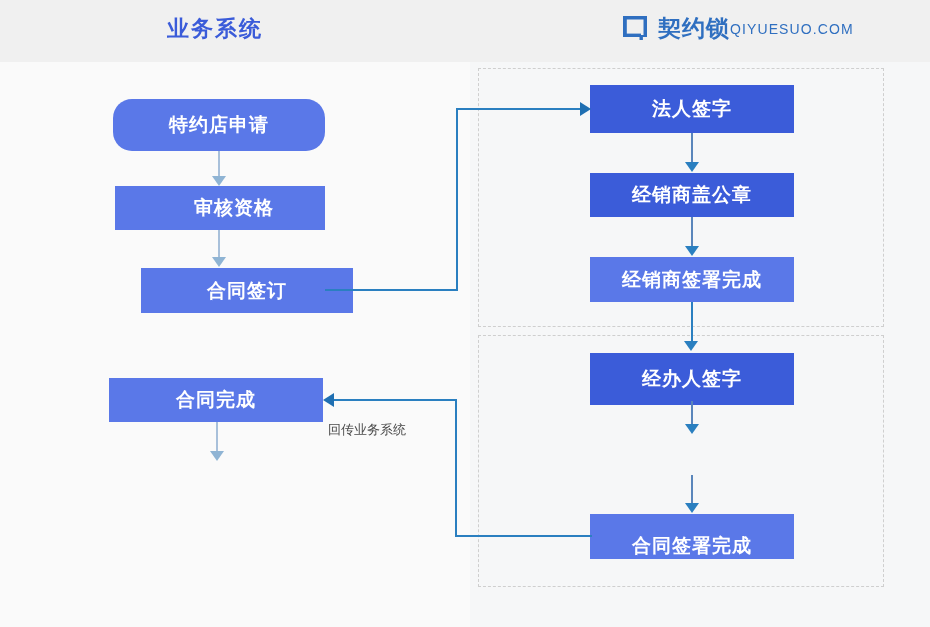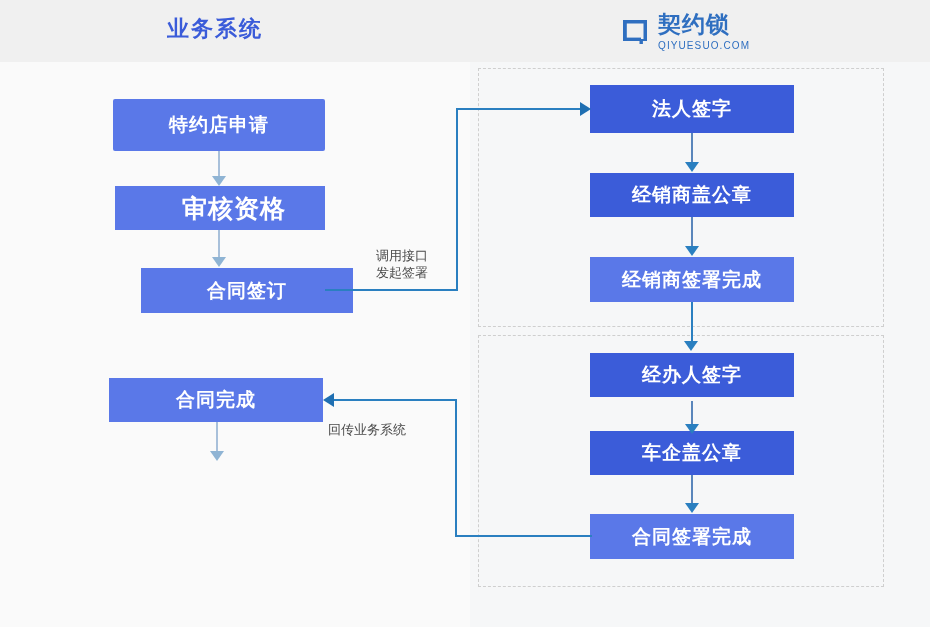--- a/index.html
+++ b/index.html
@@ -19,40 +19,40 @@
 
   
   .hdr-title{
     position:absolute;left:140px;top:14px;width:150px;
     text-align:center;
     font-size:22px;font-weight:bold;color:#3a5bd9;
     letter-spacing:2px;
   }
   .logo{position:absolute;left:620px;top:13px;display:flex;align-items:center;}
   .logo-mark{width:30px;height:30px;position:relative;margin-right:8px;}
-  .logo-text{display:flex;flex-direction:column;justify-content:center;}
+  .logo-text{display:flex;flex-direction:row;justify-content:center;}
   .logo-cn{font-size:23px;font-weight:bold;color:#2f6fc0;line-height:1;letter-spacing:1px;}
-  .logo-en{font-size:10px;color:#2f6fc0;letter-spacing:1.1px;margin-top:5px;line-height:1;}
+  .logo-en{font-size:14px;color:#2f6fc0;letter-spacing:1.1px;margin-top:5px;line-height:1;}
 
   
   .group{position:absolute;border:1px dashed #cfcfcf;background:transparent;}
 
   
   .node{
     position:absolute;
     display:flex;align-items:center;justify-content:center;
     color:#ffffff;font-weight:bold;
     font-family:"Liberation Sans","DejaVu Sans",sans-serif;
     letter-spacing:1px;
     box-sizing:border-box;
     text-align:center;
   }
   .n-light{background:#5a78e8;}
   .n-dark{background:#3b5cd9;}
-  .rounded{border-radius:2px;}
+  .rounded{border-radius:19px;}
 
   
   .conn{position:absolute;background:#a8c0da;}
   .conn-v{width:2px;}
   .arrow-down{
     position:absolute;width:0;height:0;
     border-left:7px solid transparent;border-right:7px solid transparent;
     border-top:10px solid #8fb4d4;
   }
   .ablue{border-top-color:#2a7fc0;}
@@ -98,21 +98,21 @@
     </div>
   </div>
 
   <div class="group" style="left:478px;top:68px;width:404px;height:257px;"></div>
   <div class="group" style="left:478px;top:335px;width:404px;height:250px;"></div>
 
   <div class="node n-light rounded" style="left:113px;top:99px;width:212px;height:52px;font-size:19px;">
     <span>特约店申请</span>
   </div>
 
-  <div class="node n-light" style="left:115px;top:186px;width:210px;height:44px;font-size:25px;padding-left:28px;">
+  <div class="node n-light" style="left:115px;top:186px;width:210px;height:44px;font-size:19px;padding-left:28px;">
     <span>审核资格</span>
   </div>
 
   <div class="node n-light" style="left:113px;top:268px;width:212px;height:45px;font-size:19px;margin-left:28px;">
     <span>合同签订</span>
   </div>
 
   <div class="node n-light" style="left:109px;top:378px;width:214px;height:44px;font-size:19px;">
     <span>合同完成</span>
   </div>
@@ -132,29 +132,26 @@
   </div>
 
   <div class="node n-light" style="left:590px;top:257px;width:204px;height:45px;font-size:19px;">
     <span>经销商签署完成</span>
   </div>
 
   <div class="node n-dark" style="left:590px;top:173px;width:204px;height:44px;font-size:19px;">
     <span>经销商盖公章</span>
   </div>
 
-  <div class="node n-dark" style="left:590px;top:353px;width:204px;height:44px;font-size:19px;">
+  <div class="node n-dark" style="left:590px;top:353px;width:204px;height:52px;font-size:19px;">
     <span>经办人签字</span>
   </div>
 
-  <div class="node n-dark" style="left:590px;top:431px;width:204px;height:44px;font-size:19px;">
-    <span>车企盖公章</span>
-  </div>
 
-  <div class="node n-light" style="left:590px;top:514px;width:204px;height:45px;font-size:19px;">
+  <div class="node n-light" style="left:590px;top:514px;width:204px;height:45px;font-size:19px;align-items:flex-end;">
     <span>合同签署完成</span>
   </div>
 
   <div class="conn conn-v" style="left:691px;top:133px;height:30px;background:#5a86bb;"></div>
   <div class="arrow-down ablue" style="left:685px;top:162px;"></div>
 
   <div class="conn conn-v" style="left:691px;top:217px;height:30px;background:#5a86bb;"></div>
   <div class="arrow-down ablue" style="left:685px;top:246px;"></div>
 
   <div class="conn conn-v" style="left:691px;top:302px;height:40px;background:#2a7fc0;"></div>
@@ -163,22 +160,20 @@
   <div class="conn conn-v" style="left:691px;top:401px;height:28px;background:#5a86bb;"></div>
   <div class="arrow-down ablue" style="left:685px;top:424px;"></div>
 
   <div class="conn conn-v" style="left:691px;top:475px;height:29px;background:#5a86bb;"></div>
   <div class="arrow-down ablue" style="left:685px;top:503px;"></div>
 
   <div class="conn-blue" style="left:325px;top:289px;width:133px;height:2px;"></div>
   <div class="conn-blue" style="left:456px;top:108px;width:2px;height:183px;"></div>
   <div class="conn-blue" style="left:456px;top:108px;width:128px;height:2px;"></div>
   <div class="arrow-right" style="left:580px;top:102px;"></div>
-  <div class="edge-label" style="left:352px;top:247px;width:100px;">调用接口
-发起签署</div>
 
   <div class="conn-blue" style="left:455px;top:535px;width:137px;height:2px;"></div>
   <div class="conn-blue" style="left:455px;top:399px;width:2px;height:138px;"></div>
   <div class="conn-blue" style="left:334px;top:399px;width:123px;height:2px;"></div>
   <div class="arrow-left" style="left:323px;top:393px;"></div>
   <div class="edge-label" style="left:328px;top:421px;width:130px;text-align:left;">回传业务系统</div>
 
 </div>
 
 </body></html>

